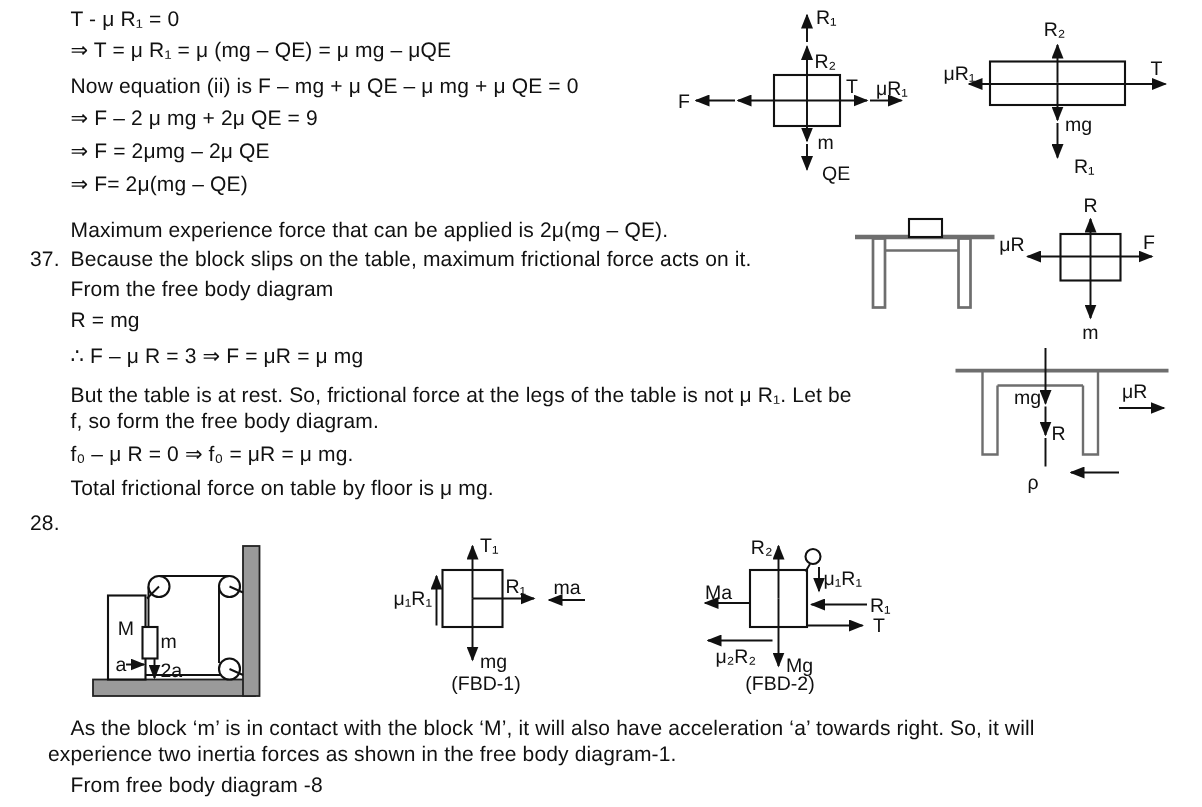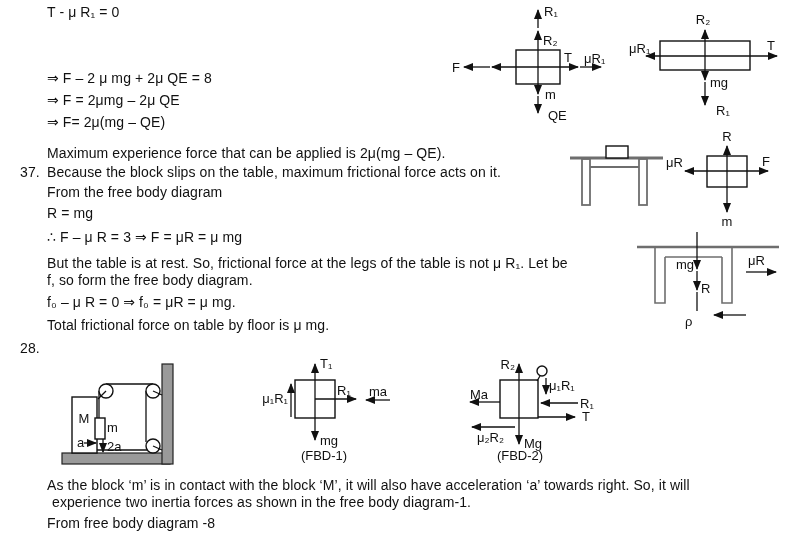--- a/index.html
+++ b/index.html
@@ -12,38 +12,40 @@
   .box{stroke:#111;stroke-width:1.4;fill:#fff;}
   .gray{stroke:#6e6e6e;fill:none;}
   .cap{font-size:13px;}
 </style>
 </head>
 <body>
 
 <div class="page">
 
   <div class="tl" style="left:47px;top:3px">T - μ R₁ = 0</div>
-  <div class="tl" style="left:47px;top:69px">⇒ F – 2 μ mg + 2μ QE = 8</div>
+  <div class="tl" style="left:47px;top:24px">⇒ T = μ R₁  = μ (mg – QE) = μ mg – μQE</div>
+  <div class="tl" style="left:47px;top:48px">Now equation (ii) is F – mg + μ QE – μ mg + μ QE = 0</div>
+  <div class="tl" style="left:47px;top:69px">⇒ F – 2 μ mg + 2μ QE = 9</div>
   <div class="tl" style="left:47px;top:91px">⇒ F = 2μmg – 2μ QE</div>
   <div class="tl" style="left:47px;top:113px">⇒ F= 2μ(mg – QE)</div>
   <div class="tl" style="left:47px;top:144px">Maximum experience force that can be applied is 2μ(mg – QE).</div>
 
   <div class="tl" style="left:20px;top:163px">37.</div>
   <div class="tl" style="left:47px;top:183px">From the free body diagram</div>
   <div class="tl" style="left:47px;top:163px">Because the block slips on the table, maximum frictional force acts on it.</div>
   <div class="tl" style="left:47px;top:204px">R = mg</div>
   <div class="tl" style="left:47px;top:228px">∴ F – μ R = 3 ⇒ F = μR = μ mg</div>
   <div class="tl" style="left:47px;top:271px">f, so form the free body diagram.</div>
   <div class="tl" style="left:47px;top:254px">But the table is at rest. So, frictional force at the legs of the table is not μ R₁. Let be</div>
   <div class="tl" style="left:47px;top:293px">f₀ – μ R = 0 ⇒ f₀ = μR = μ mg.</div>
   <div class="tl" style="left:47px;top:316px">Total frictional force on table by floor is μ mg.</div>
 
   <div class="tl" style="left:20px;top:339px">28.</div>
   <div class="tl" style="left:47px;top:476px">As the block ‘m’ is in contact with the block ‘M’, it will also have acceleration ‘a’ towards right. So, it will</div>
-  <div class="tl" style="left:52px;top:493px">experience two inertia forces as shown in the free body diagram-1.</div>
+  <div class="tl" style="left:32px;top:493px">experience two inertia forces as shown in the free body diagram-1.</div>
   <div class="tl" style="left:47px;top:514px">From free body diagram -8</div>
 
   <svg class="overlay" width="801" height="538" viewBox="0 0 801 538">
     <defs>
       <marker id="ah" viewBox="0 0 10 8" refX="9" refY="4" markerWidth="10" markerHeight="8" orient="auto" markerUnits="userSpaceOnUse">
           <path d="M0,0L10,4L0,8Z" fill="#111"></path>
         </marker>
     </defs>
 
     <g>

